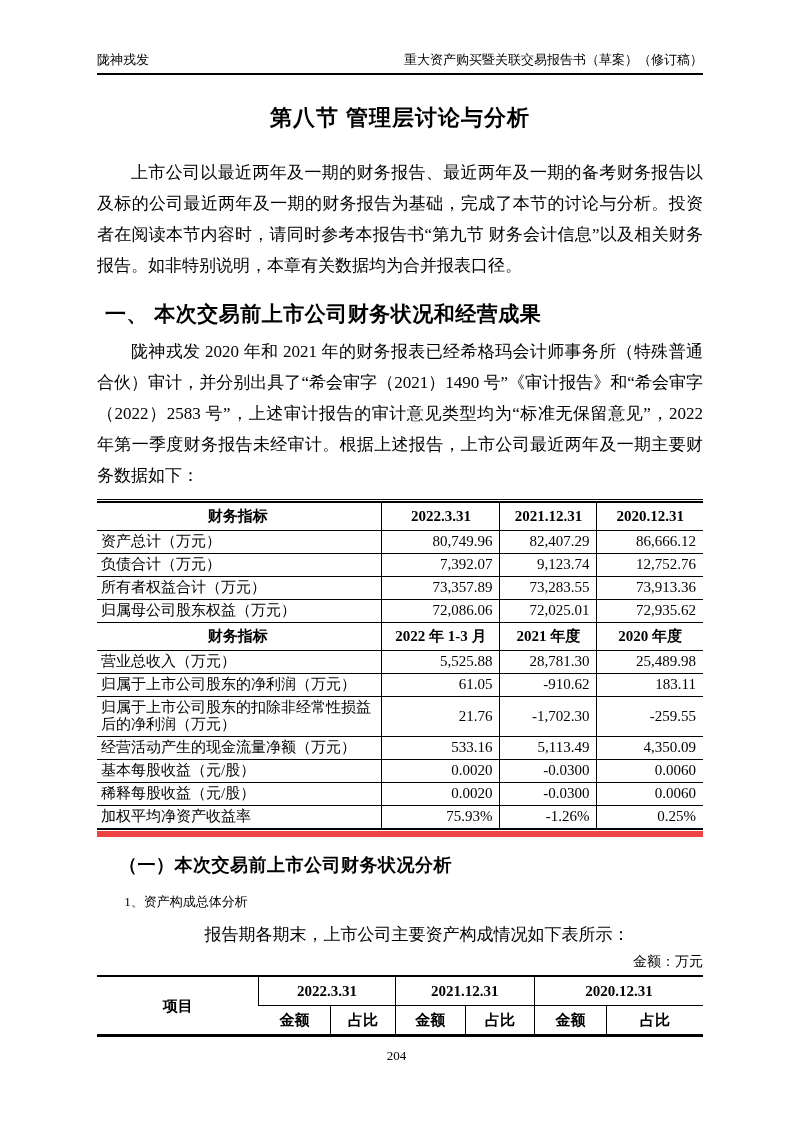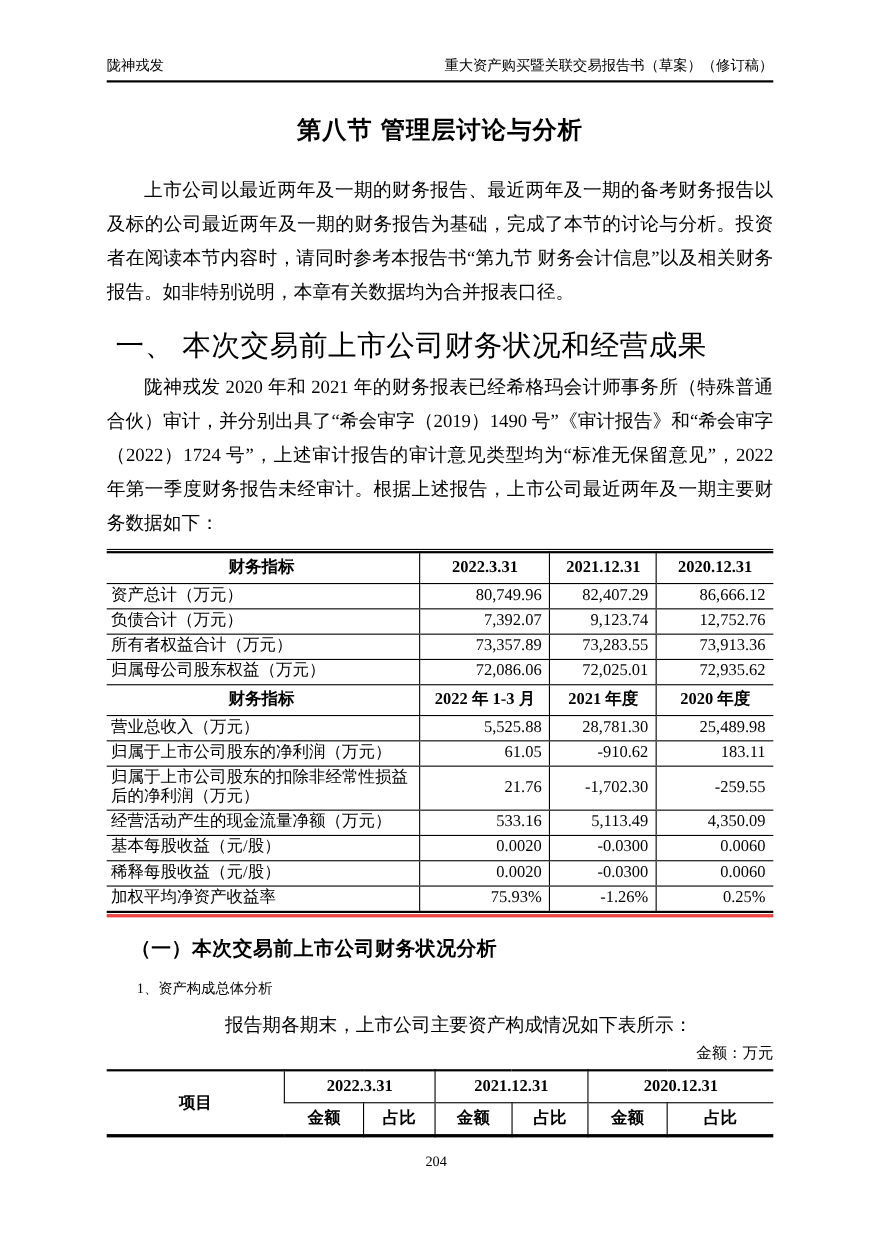--- a/index.html
+++ b/index.html
@@ -22,34 +22,34 @@
     text-align:center;margin:28px 0 0 0;letter-spacing:1px;
   }
   
   .body-para{
     font-size:17px;line-height:31px;text-align:justify;
     text-indent:2em;margin:24px 0 0 0;
   }
   .body-para.tight{margin-top:9px;}
   .sec-heading{
     font-family:"Liberation Sans","DejaVu Sans",sans-serif;
-    font-weight:400;font-size:26px;line-height:26px;
+    font-weight:700;font-size:21px;line-height:26px;
     margin:20px 0 0 8px;letter-spacing:0.5px;
   }
   .sub-heading{
     font-family:"Liberation Sans","DejaVu Sans",sans-serif;
     font-weight:700;font-size:18px;line-height:24px;
     margin:16px 0 0 22px;letter-spacing:0.5px;
   }
   .point-para{font-size:13px;line-height:22px;margin:14px 0 0 0;text-indent:2.1em;}
   .lead-para{font-size:17px;line-height:24px;margin:10px 0 0 0;text-indent:2em;text-align:center;}
   .unit-note{font-size:14px;line-height:18px;text-align:right;margin-top:6px;}
   
   .tframe{
-    margin-top:8px;border-top:1px solid #000;border-bottom:3px solid #ef4444;
+    margin-top:8px;border-top:1px solid #000;border-bottom:6px solid #ef4444;
     padding:1px 0;
   }
   table.ftable{
     width:100%;border-collapse:collapse;table-layout:fixed;
     border-top:2px solid #000;border-bottom:2px solid #000;
     font-size:15px;
   }
   table.ftable col.c1{width:47%;}
   table.ftable col.c2{width:19.5%;}
   table.ftable col.c3{width:16%;}
@@ -98,21 +98,21 @@
     <span>陇神戎发</span>
     <span>重大资产购买暨关联交易报告书（草案）（修订稿）</span>
   </div>
 
   <div class="chapter-title">第八节 管理层讨论与分析</div>
 
   <p class="body-para">上市公司以最近两年及一期的财务报告、最近两年及一期的备考财务报告以及标的公司最近两年及一期的财务报告为基础，完成了本节的讨论与分析。投资者在阅读本节内容时，请同时参考本报告书“第九节 财务会计信息”以及相关财务报告。如非特别说明，本章有关数据均为合并报表口径。</p>
 
   <div class="sec-heading">一、 本次交易前上市公司财务状况和经营成果</div>
 
-  <p class="body-para tight">陇神戎发 2020 年和 2021 年的财务报表已经希格玛会计师事务所（特殊普通合伙）审计，并分别出具了“希会审字（2019）1490 号”《审计报告》和“希会审字（2022）1724 号”，上述审计报告的审计意见类型均为“标准无保留意见”，2022 年第一季度财务报告未经审计。根据上述报告，上市公司最近两年及一期主要财务数据如下：</p>
+  <p class="body-para tight">陇神戎发 2020 年和 2021 年的财务报表已经希格玛会计师事务所（特殊普通合伙）审计，并分别出具了“希会审字（2021）1490 号”《审计报告》和“希会审字（2022）2583 号”，上述审计报告的审计意见类型均为“标准无保留意见”，2022 年第一季度财务报告未经审计。根据上述报告，上市公司最近两年及一期主要财务数据如下：</p>
 
   <div class="tframe">
     <table class="ftable">
       <colgroup>
           <col class="c1">
           <col class="c2">
           <col class="c3">
           <col class="c4">
         </colgroup>
       <tbody>

